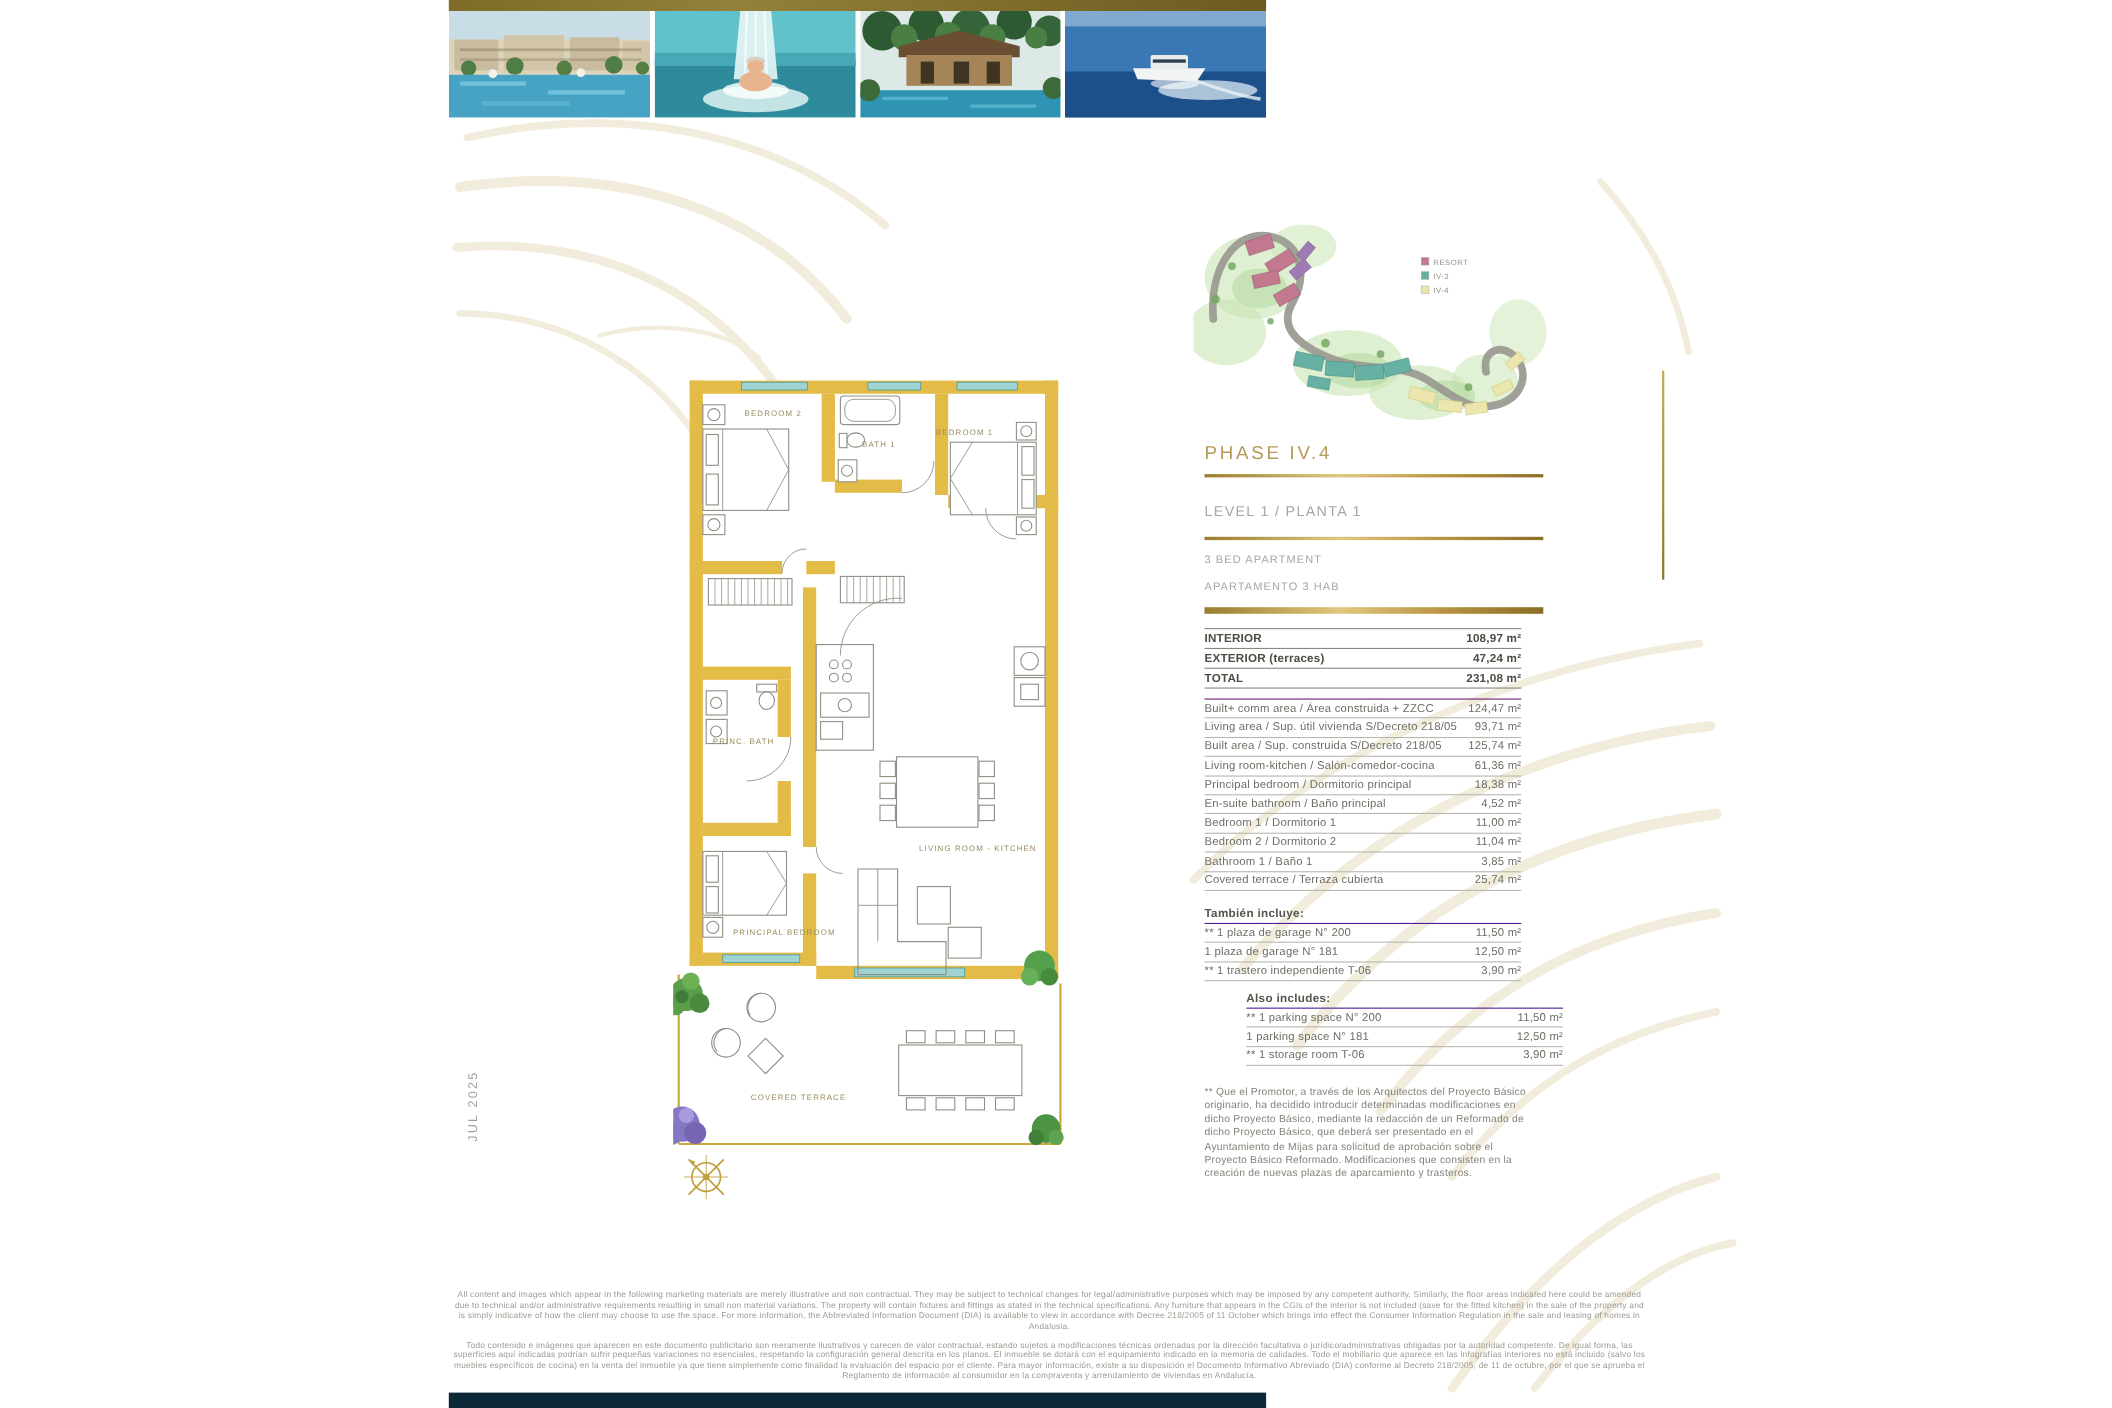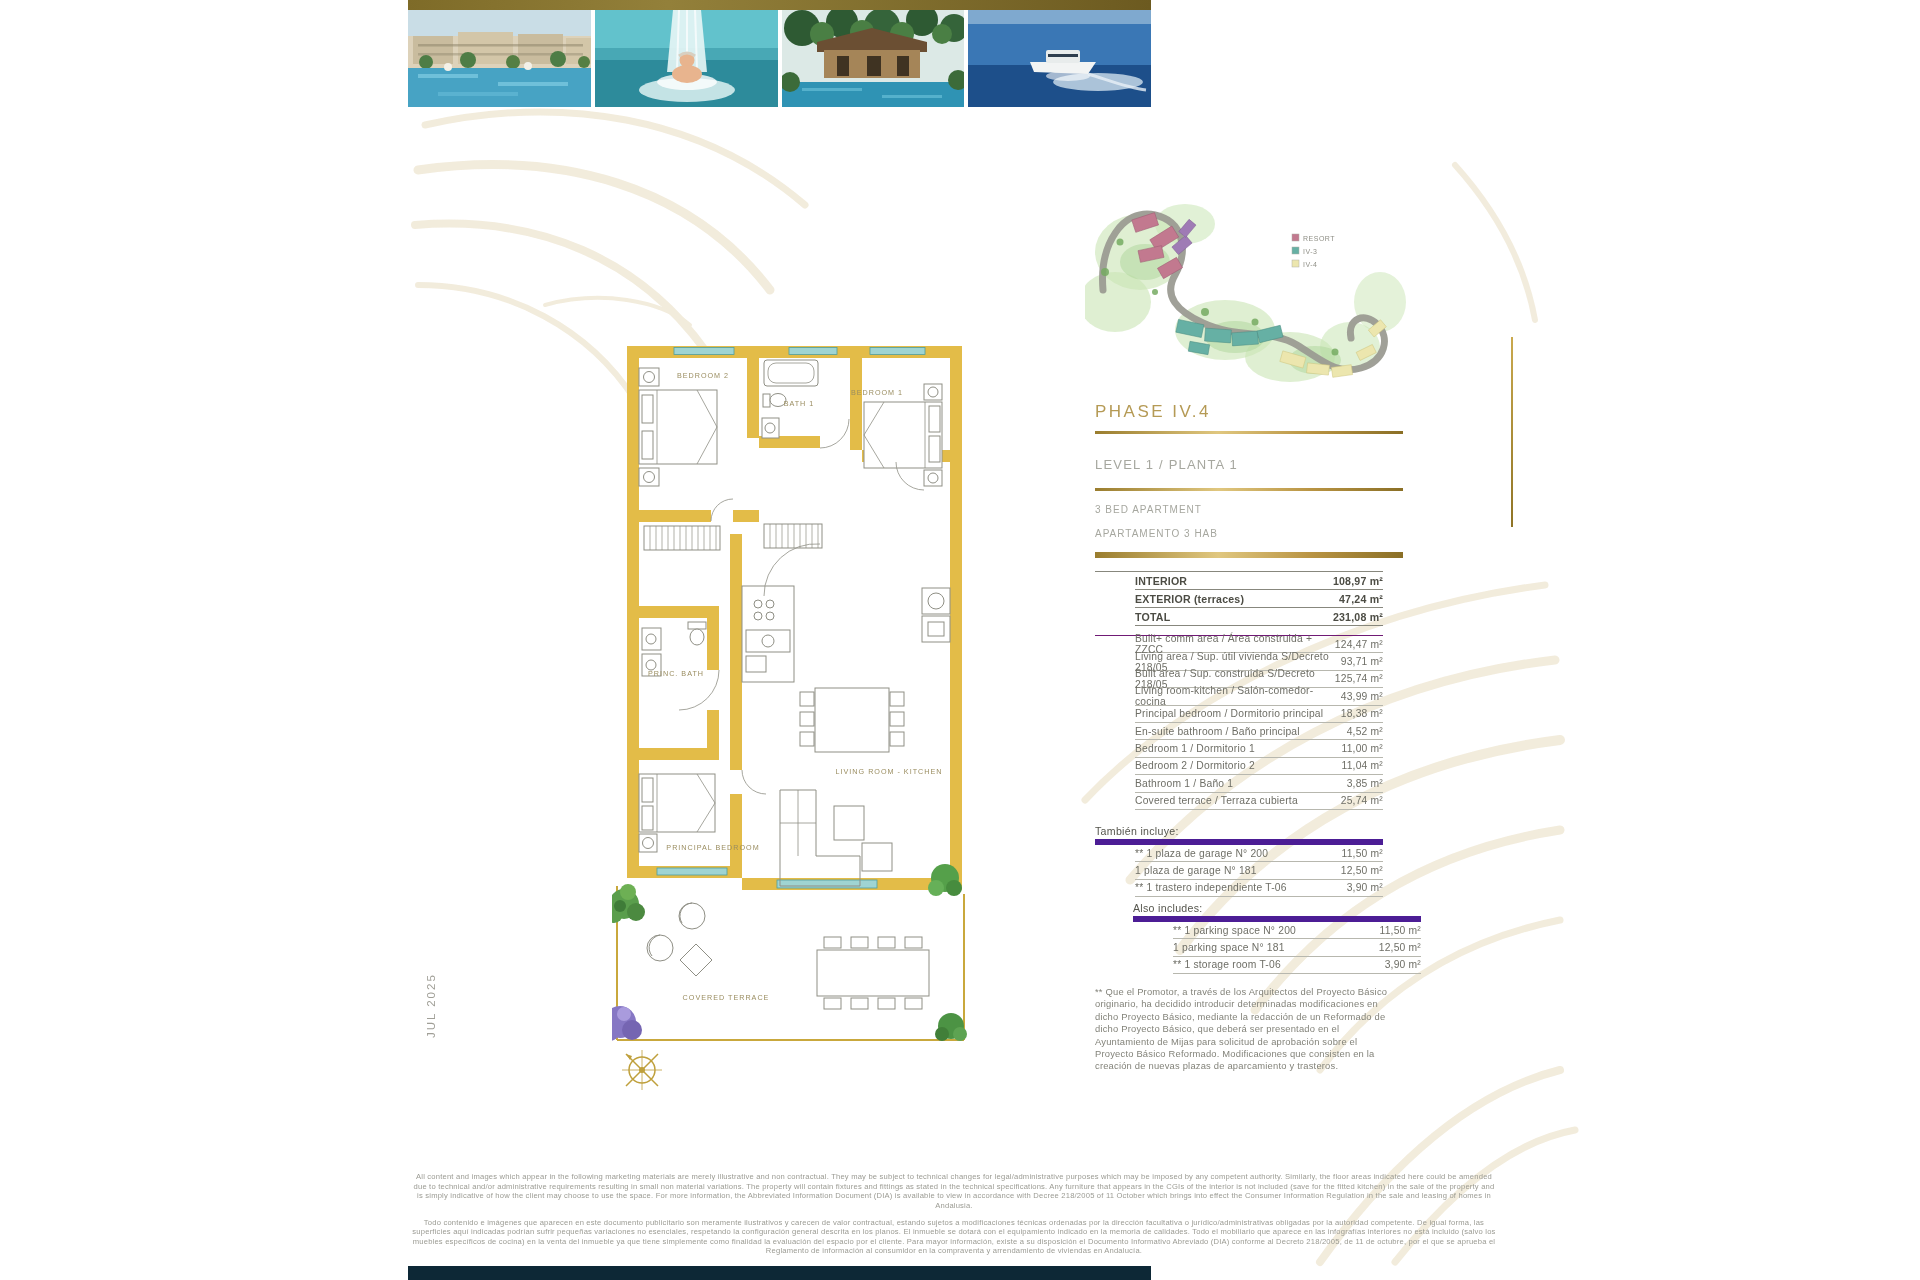--- a/index.html
+++ b/index.html
@@ -16,27 +16,27 @@
 
   
   .phase-title{left:1095px;top:402px;font-size:17px;letter-spacing:2.5px;color:#b59a55;}
   .gold-rule{height:3px;background:linear-gradient(90deg,#9a7d2e,#e0c77f 40%,#b99443 70%,#8a6f26);}
   .gold-rule.thick{height:6px;}
   .gray-h{color:#a6a79f;letter-spacing:1.2px;}
   #level{left:1095px;top:457px;font-size:13px;}
   #unit{left:1095px;top:498px;font-size:10px;line-height:24px;letter-spacing:1px;}
 
   .tablebox{width:288px;}
-  .trow{display:flex;justify-content:space-between;align-items:center;border-bottom:1px solid #b7b7ae;letter-spacing:.2px;margin-left:40px;}
+  .trow{display:flex;justify-content:space-between;align-items:center;border-bottom:1px solid #b7b7ae;letter-spacing:.2px;}
   #summary{left:1095px;top:571px;border-top:1.2px solid #87877d;}
   #summary .trow{height:17px;border-bottom:1.2px solid #87877d;font-weight:bold;font-size:10.6px;color:#4c4c44;}
   #areas{left:1095px;top:635px;border-top:1px solid #701a75;}
   #areas .trow,.inc .trow{height:16.4px;font-size:10.3px;color:#6e6e66;}
-  .inc .heading{font-weight:normal;font-size:10.6px;color:#55554d;height:16px;display:flex;align-items:center;
-                border-bottom:6px solid #4c1d95;letter-spacing:.3px;text-align:right;}
+  .inc .heading{font-weight:bold;font-size:10.6px;color:#55554d;height:16px;display:flex;align-items:center;
+                border-bottom:1px solid #4c1d95;letter-spacing:.3px;text-align:right;}
   #tambien{left:1095px;top:823px;}
   #also{left:1133px;top:900px;}
   .tv{white-space:nowrap;}
   #footnote{left:1095px;top:986px;width:302px;font-size:9.4px;line-height:1.32;color:#83837a;letter-spacing:.2px;}
 
   
   #jul{left:425px;top:1038px;transform:rotate(-90deg);transform-origin:left top;
        font-size:11.5px;letter-spacing:2px;color:#a09f97;}
   #disclaimers{left:412px;top:1172px;width:1096px;text-align:center;font-size:7.6px;line-height:1.27;
                color:#9b9b93;letter-spacing:.2px;}
@@ -413,21 +413,21 @@
   <div class="trow">
     <span class="tl">Living area / Sup. útil vivienda S/Decreto 218/05</span>
     <span class="tv">93,71 m²</span>
   </div>
   <div class="trow">
     <span class="tl">Built area / Sup. construida S/Decreto 218/05</span>
     <span class="tv">125,74 m²</span>
   </div>
   <div class="trow">
     <span class="tl">Living room-kitchen / Salón-comedor-cocina</span>
-    <span class="tv">43,99 m²</span>
+    <span class="tv">61,36 m²</span>
   </div>
   <div class="trow">
     <span class="tl">Principal bedroom / Dormitorio principal</span>
     <span class="tv">18,38 m²</span>
   </div>
   <div class="trow">
     <span class="tl">En-suite bathroom / Baño principal</span>
     <span class="tv">4,52 m²</span>
   </div>
   <div class="trow">

